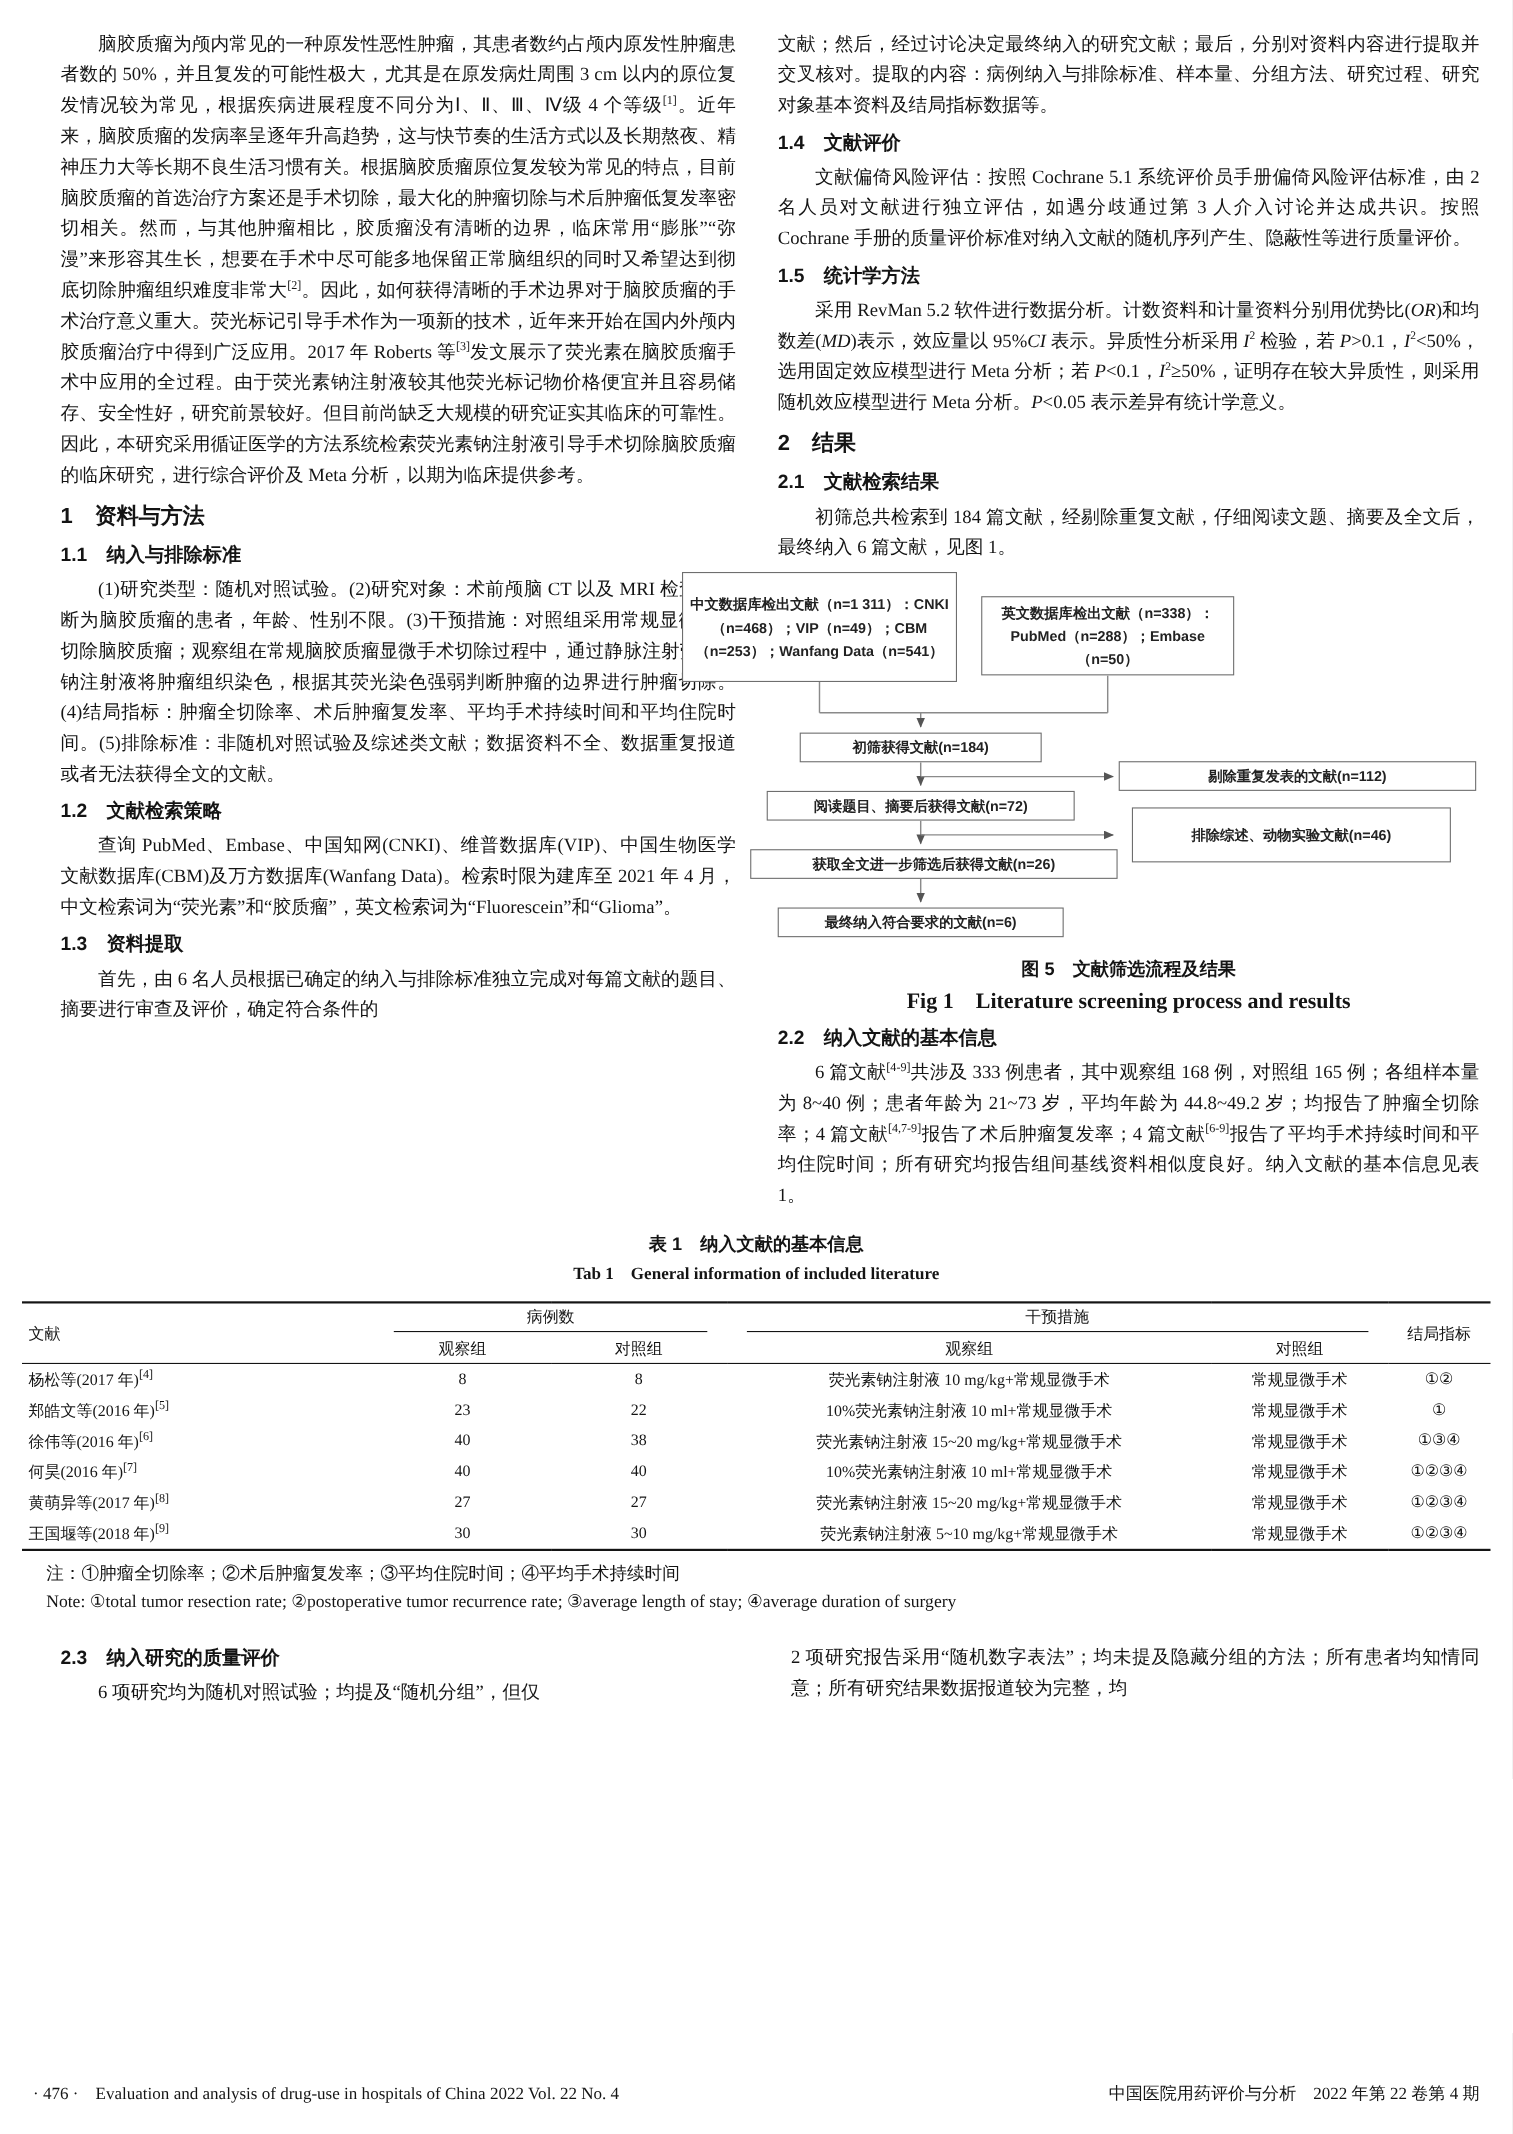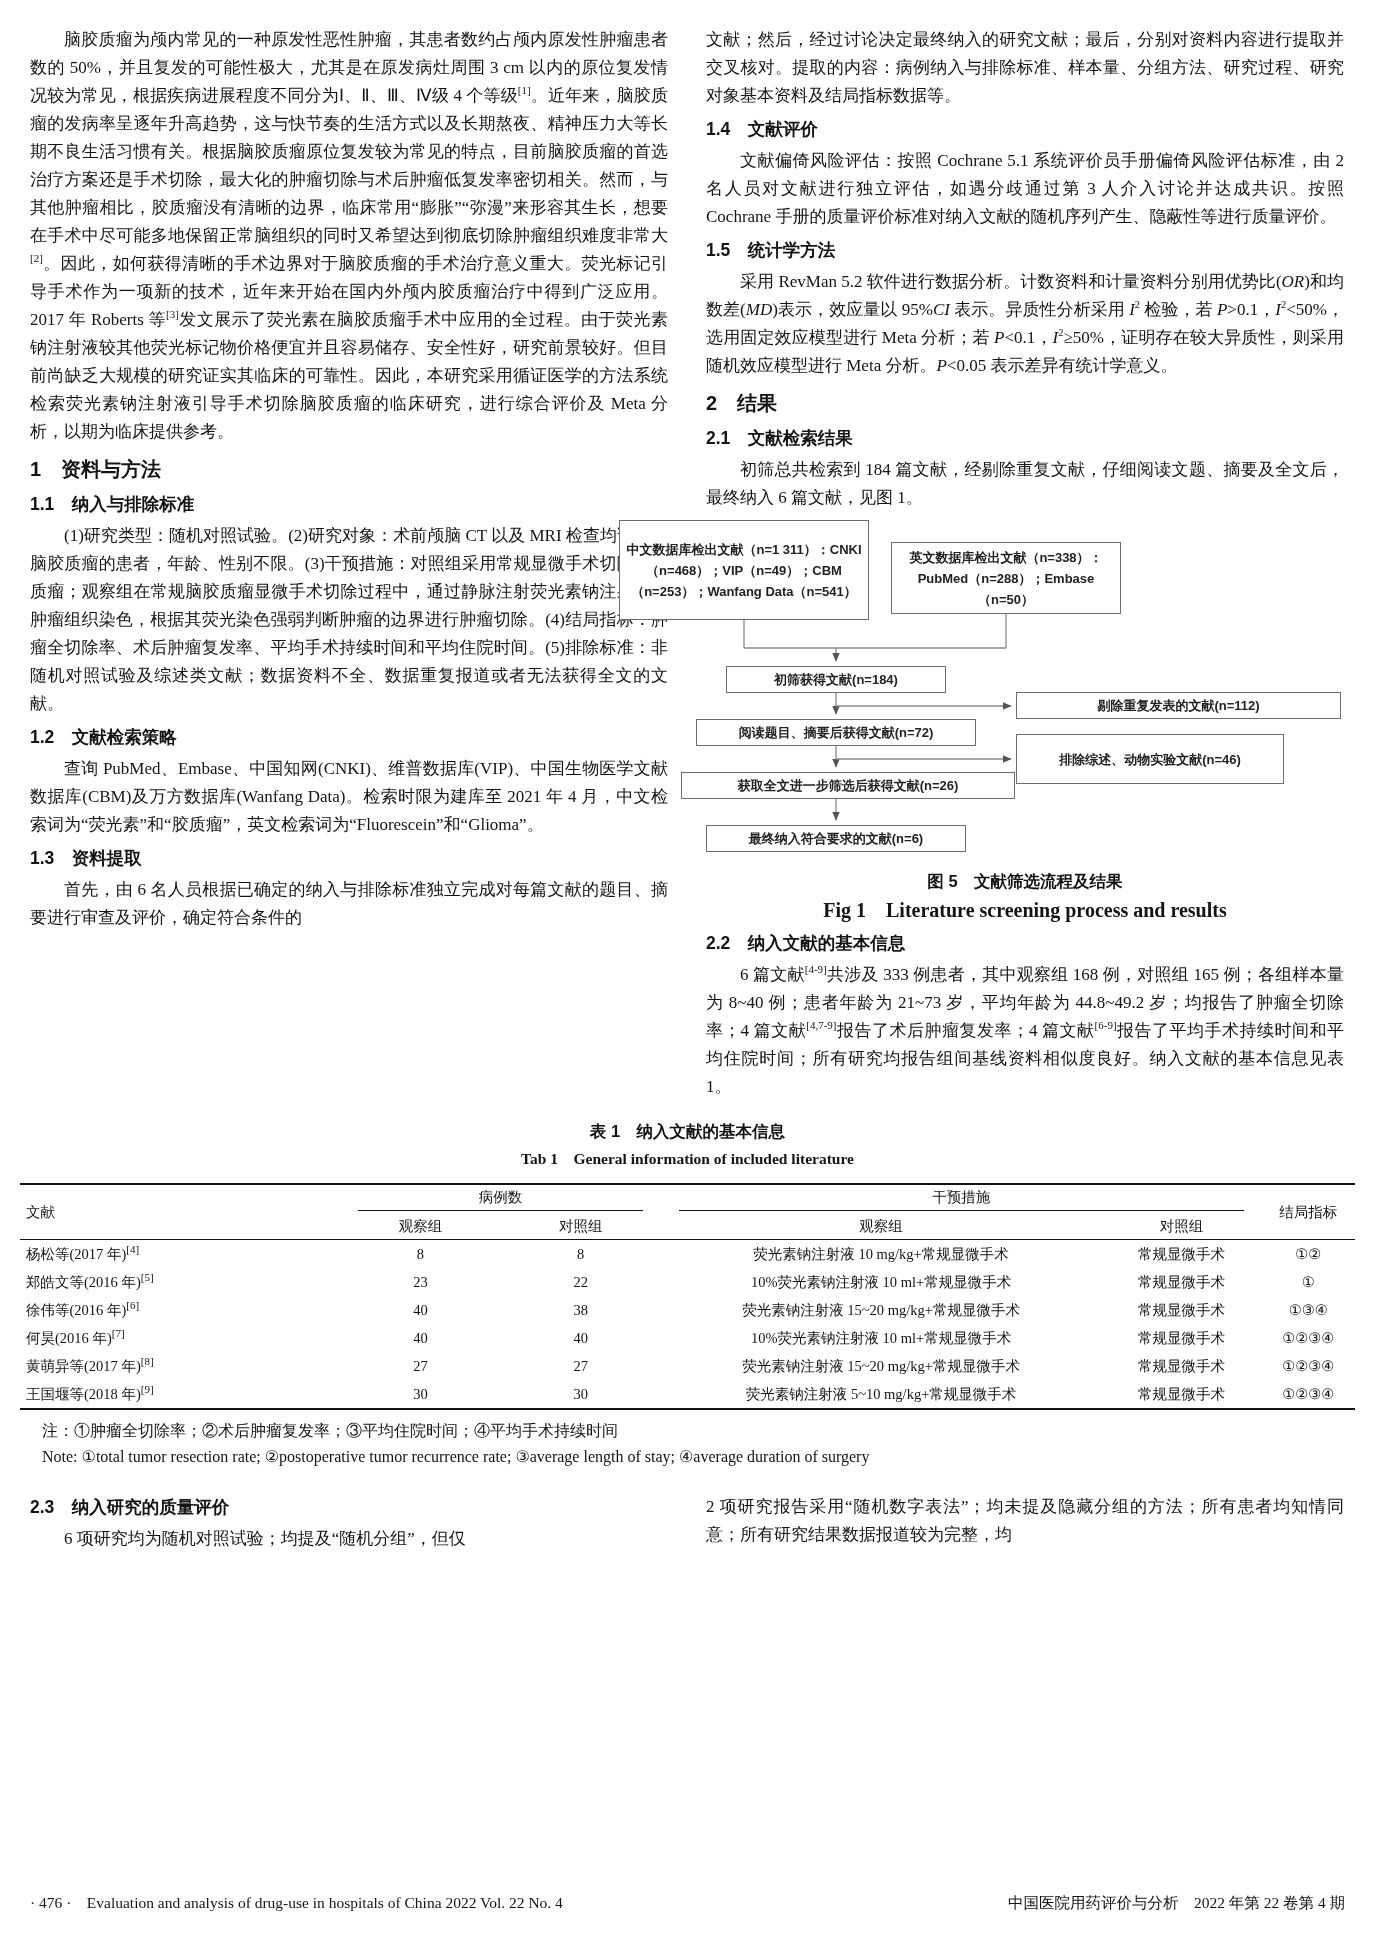--- a/index.html
+++ b/index.html
@@ -1,21 +1,21 @@
 <!DOCTYPE html>
 <html><head>
 <meta charset="utf-8">
 <style>
   html,body{margin:0;padding:0;background:#e8e8e8;}
   .page{
     width:1375px;height:1940px;position:relative;margin:0 auto;
     background:#ffffff;color:#141414;overflow:hidden;
     font-family:"Liberation Serif", serif;
   }
-  .cols{display:flex;gap:38px;padding:26px 30px 0 30px;}
+  .cols{display:flex;gap:38px;padding:26px 30px 0 30px;margin-left:25px;}
   .col{width:638px;font-size:17px;line-height:28px;text-align:justify;}
   p{margin:0;}
   p.ind{text-indent:2em;}
   h2.sec{font-family:"Liberation Sans", sans-serif;font-weight:bold;font-size:20px;margin:8px 0 6px 0;line-height:30px;}
   h3.sub{font-family:"Liberation Sans", sans-serif;font-weight:bold;font-size:17.5px;margin:5px 0 4px 0;line-height:28px;}
   sup.ref{font-size:11px;line-height:0;}
   i{font-style:italic;}
   sup.ss{font-size:10.5px;line-height:0;}
 
   
@@ -102,21 +102,21 @@
               <path d="M225,226 L225,247" marker-end="url(#arr)"></path>
               <path d="M225,239 L400,239" marker-end="url(#arr)"></path>
               <path d="M225,279 L225,300" marker-end="url(#arr)"></path>
             </g>
           </svg>
           <div class="fbox" style="left:8px;top:0;width:250px;height:100px;">中文数据库检出文献（n=1 311）：CNKI（n=468）；VIP（n=49）；CBM（n=253）；Wanfang Data（n=541）</div>
           <div class="fbox" style="left:280px;top:22px;width:230px;height:72px;">英文数据库检出文献（n=338）：PubMed（n=288）；Embase（n=50）</div>
           <div class="fbox" style="left:115px;top:146px;width:220px;height:27px;">初筛获得文献(n=184)</div>
           <div class="fbox" style="left:405px;top:172px;width:325px;height:27px;">剔除重复发表的文献(n=112)</div>
           <div class="fbox" style="left:85px;top:199px;width:280px;height:27px;">阅读题目、摘要后获得文献(n=72)</div>
-          <div class="fbox" style="left:405px;top:214px;width:268px;height:50px;">排除综述、动物实验文献(n=46)</div>
+          <div class="fbox" style="left:417px;top:214px;width:290px;height:50px;">排除综述、动物实验文献(n=46)</div>
           <div class="fbox" style="left:70px;top:252px;width:334px;height:27px;">获取全文进一步筛选后获得文献(n=26)</div>
           <div class="fbox" style="left:95px;top:305px;width:260px;height:27px;">最终纳入符合要求的文献(n=6)</div>
         </div>
         <div class="figcap-cn">图 5　文献筛选流程及结果</div>
         <div class="figcap-en">Fig 1　Literature screening process and results</div>
       </div>
 
       <h3 class="sub">2.2　纳入文献的基本信息</h3>
       <p class="ind"><span>6 篇文献</span><sup class="ref">[4-9]</sup><span>共涉及 333 例患者，其中观察组 168 例，对照组 165 例；各组样本量为 8~40 例；患者年龄为 21~73 岁，平均年龄为 44.8~49.2 岁；均报告了肿瘤全切除率；4 篇文献</span><sup class="ref">[4,7-9]</sup><span>报告了术后肿瘤复发率；4 篇文献</span><sup class="ref">[6-9]</sup><span>报告了平均手术持续时间和平均住院时间；所有研究均报告组间基线资料相似度良好。纳入文献的基本信息见表 1。</span></p>
     </div>

